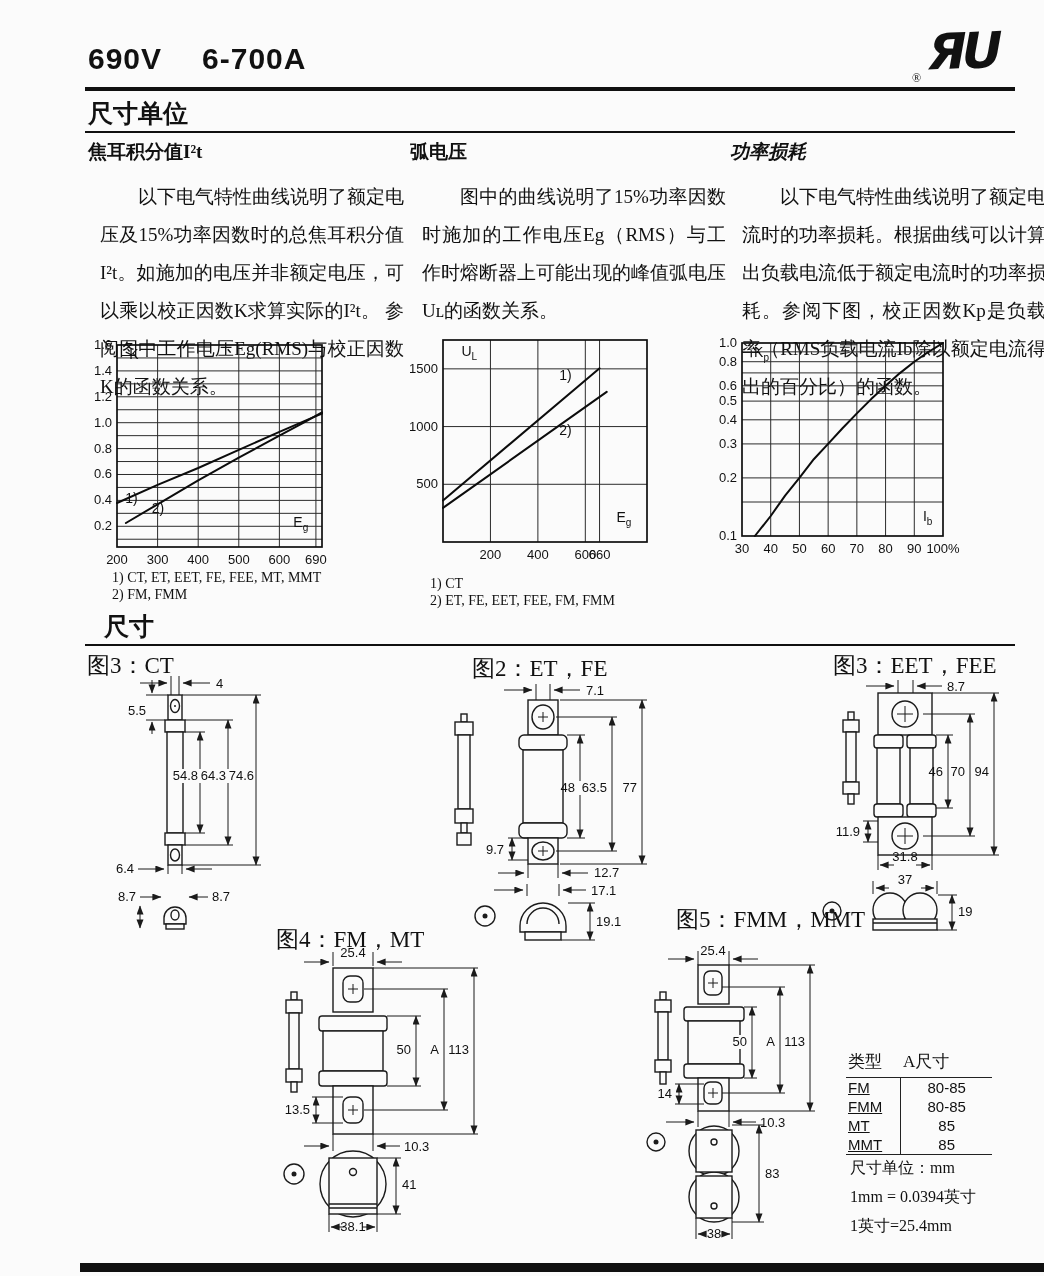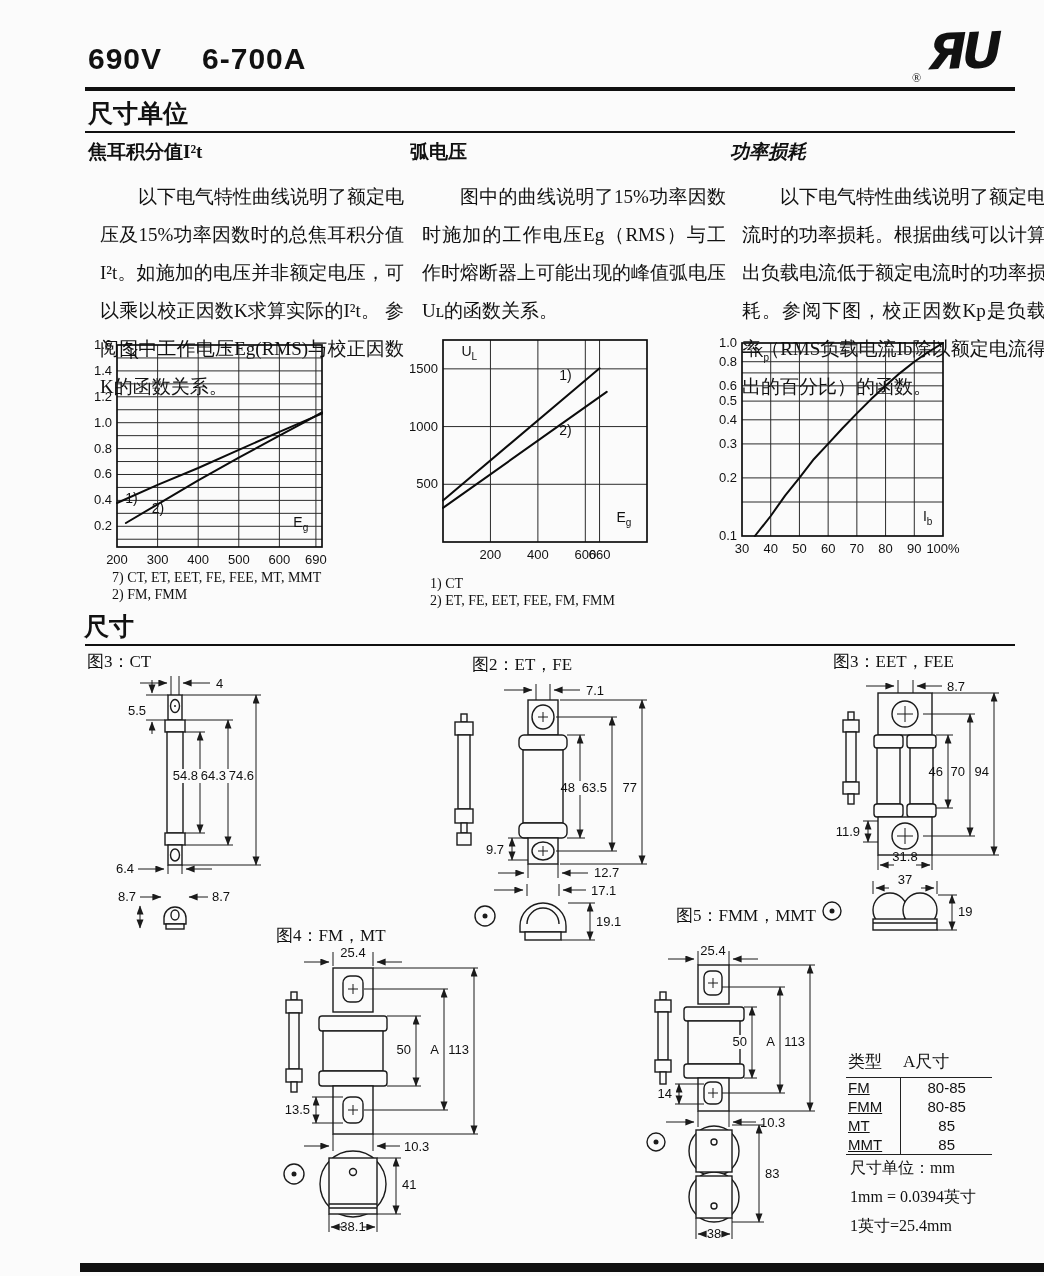--- a/index.html
+++ b/index.html
@@ -9,21 +9,21 @@
   .title{font-family:"Liberation Sans","DejaVu Sans",sans-serif;font-weight:bold;
          font-size:30px;letter-spacing:1px;display:flex;gap:40px;}
   .ulmark{font-family:"DejaVu Sans",sans-serif;font-weight:900;font-size:50px;
           transform:skewX(-12deg) rotate(-2deg);letter-spacing:-5px;line-height:1;}
   .ulreg{position:absolute;left:-16px;bottom:2px;font-size:12px;font-weight:normal;}
   .rule{position:absolute;background:#101010;}
   .h1{font-size:25px;font-weight:bold;}
   .h2{font-size:19px;font-weight:bold;}
   .col-body{width:304px;font-size:19px;line-height:38px;text-align:justify;text-indent:2em;margin:12px;}
   .legend{font-size:14px;line-height:17px;font-family:"Liberation Serif","DejaVu Serif",serif;}
-  .figcap{font-size:17px;}
+  .figcap{font-size:23px;}
   .units div{font-size:16px;margin-bottom:8px;font-family:"Liberation Serif","DejaVu Serif",serif;}
   
   .grid{stroke:#2b2b2b;stroke-width:1;}
   .frame{fill:none;stroke:#0e0e0e;stroke-width:1.7;}
   .curve{fill:none;stroke:#0c0c0c;stroke-width:2;stroke-linejoin:round;stroke-linecap:round;}
   .tick{font:13px "Liberation Sans","DejaVu Sans",sans-serif;fill:#111;}
   .ann{font:14px "Liberation Sans","DejaVu Sans",sans-serif;fill:#111;}
   
   .s{fill:#fbfbfb;stroke:#1b1b1b;stroke-width:1.4;}
   .sl{fill:none;stroke:#1b1b1b;stroke-width:1.4;}
@@ -173,29 +173,29 @@
     <text x="25" y="71.09878916314838" text-anchor="end" class="tick">0.5</text>
     <text x="25" y="89.80242167370326" text-anchor="end" class="tick">0.4</text>
     <text x="25" y="113.91559783910516" text-anchor="end" class="tick">0.3</text>
     <text x="25" y="147.90121083685162" text-anchor="end" class="tick">0.2</text>
     <text x="25" y="206" text-anchor="end" class="tick">0.1</text>
     <text x="42.1" y="22.5" class="ann">K<tspan dy="4" font-size="10">p</tspan></text>
     <text x="210.9" y="186.6" class="ann">I<tspan dy="4" font-size="10">b</tspan></text>
   </svg>
 
 <div class="abs legend" style="left:112px;top:569px;">
-  <div>7) CT, ET, EET, FE, FEE, MT, MMT</div>
+  <div>1) CT, ET, EET, FE, FEE, MT, MMT</div>
   <div>2) FM, FMM</div>
 </div>
 <div class="abs legend" style="left:430px;top:575px;">
   <div>1) CT</div>
   <div>2) ET, FE, EET, FEE, FM, FMM</div>
 </div>
 
-<div class="abs h1" style="left:84px;top:610px;">尺寸</div>
+<div class="abs h1" style="left:104px;top:610px;">尺寸</div>
 <div class="rule" style="left:85px;top:644px;width:930px;height:1.6px;"></div>
 
 <div class="abs figcap" style="left:87px;top:650px;">图3：CT</div>
 <div class="abs figcap" style="left:472px;top:653px;">图2：ET，FE</div>
 <div class="abs figcap" style="left:833px;top:650px;">图3：EET，FEE</div>
 <div class="abs figcap" style="left:276px;top:924px;">图4：FM，MT</div>
 <div class="abs figcap" style="left:676px;top:880px;margin-top:24px;">图5：FMM，MMT</div>
 
 <svg class="abs" style="left:100px;top:668px;" width="220" height="270">
   <path class="d" d="M71,27 V8 M79,27 V8"></path>

